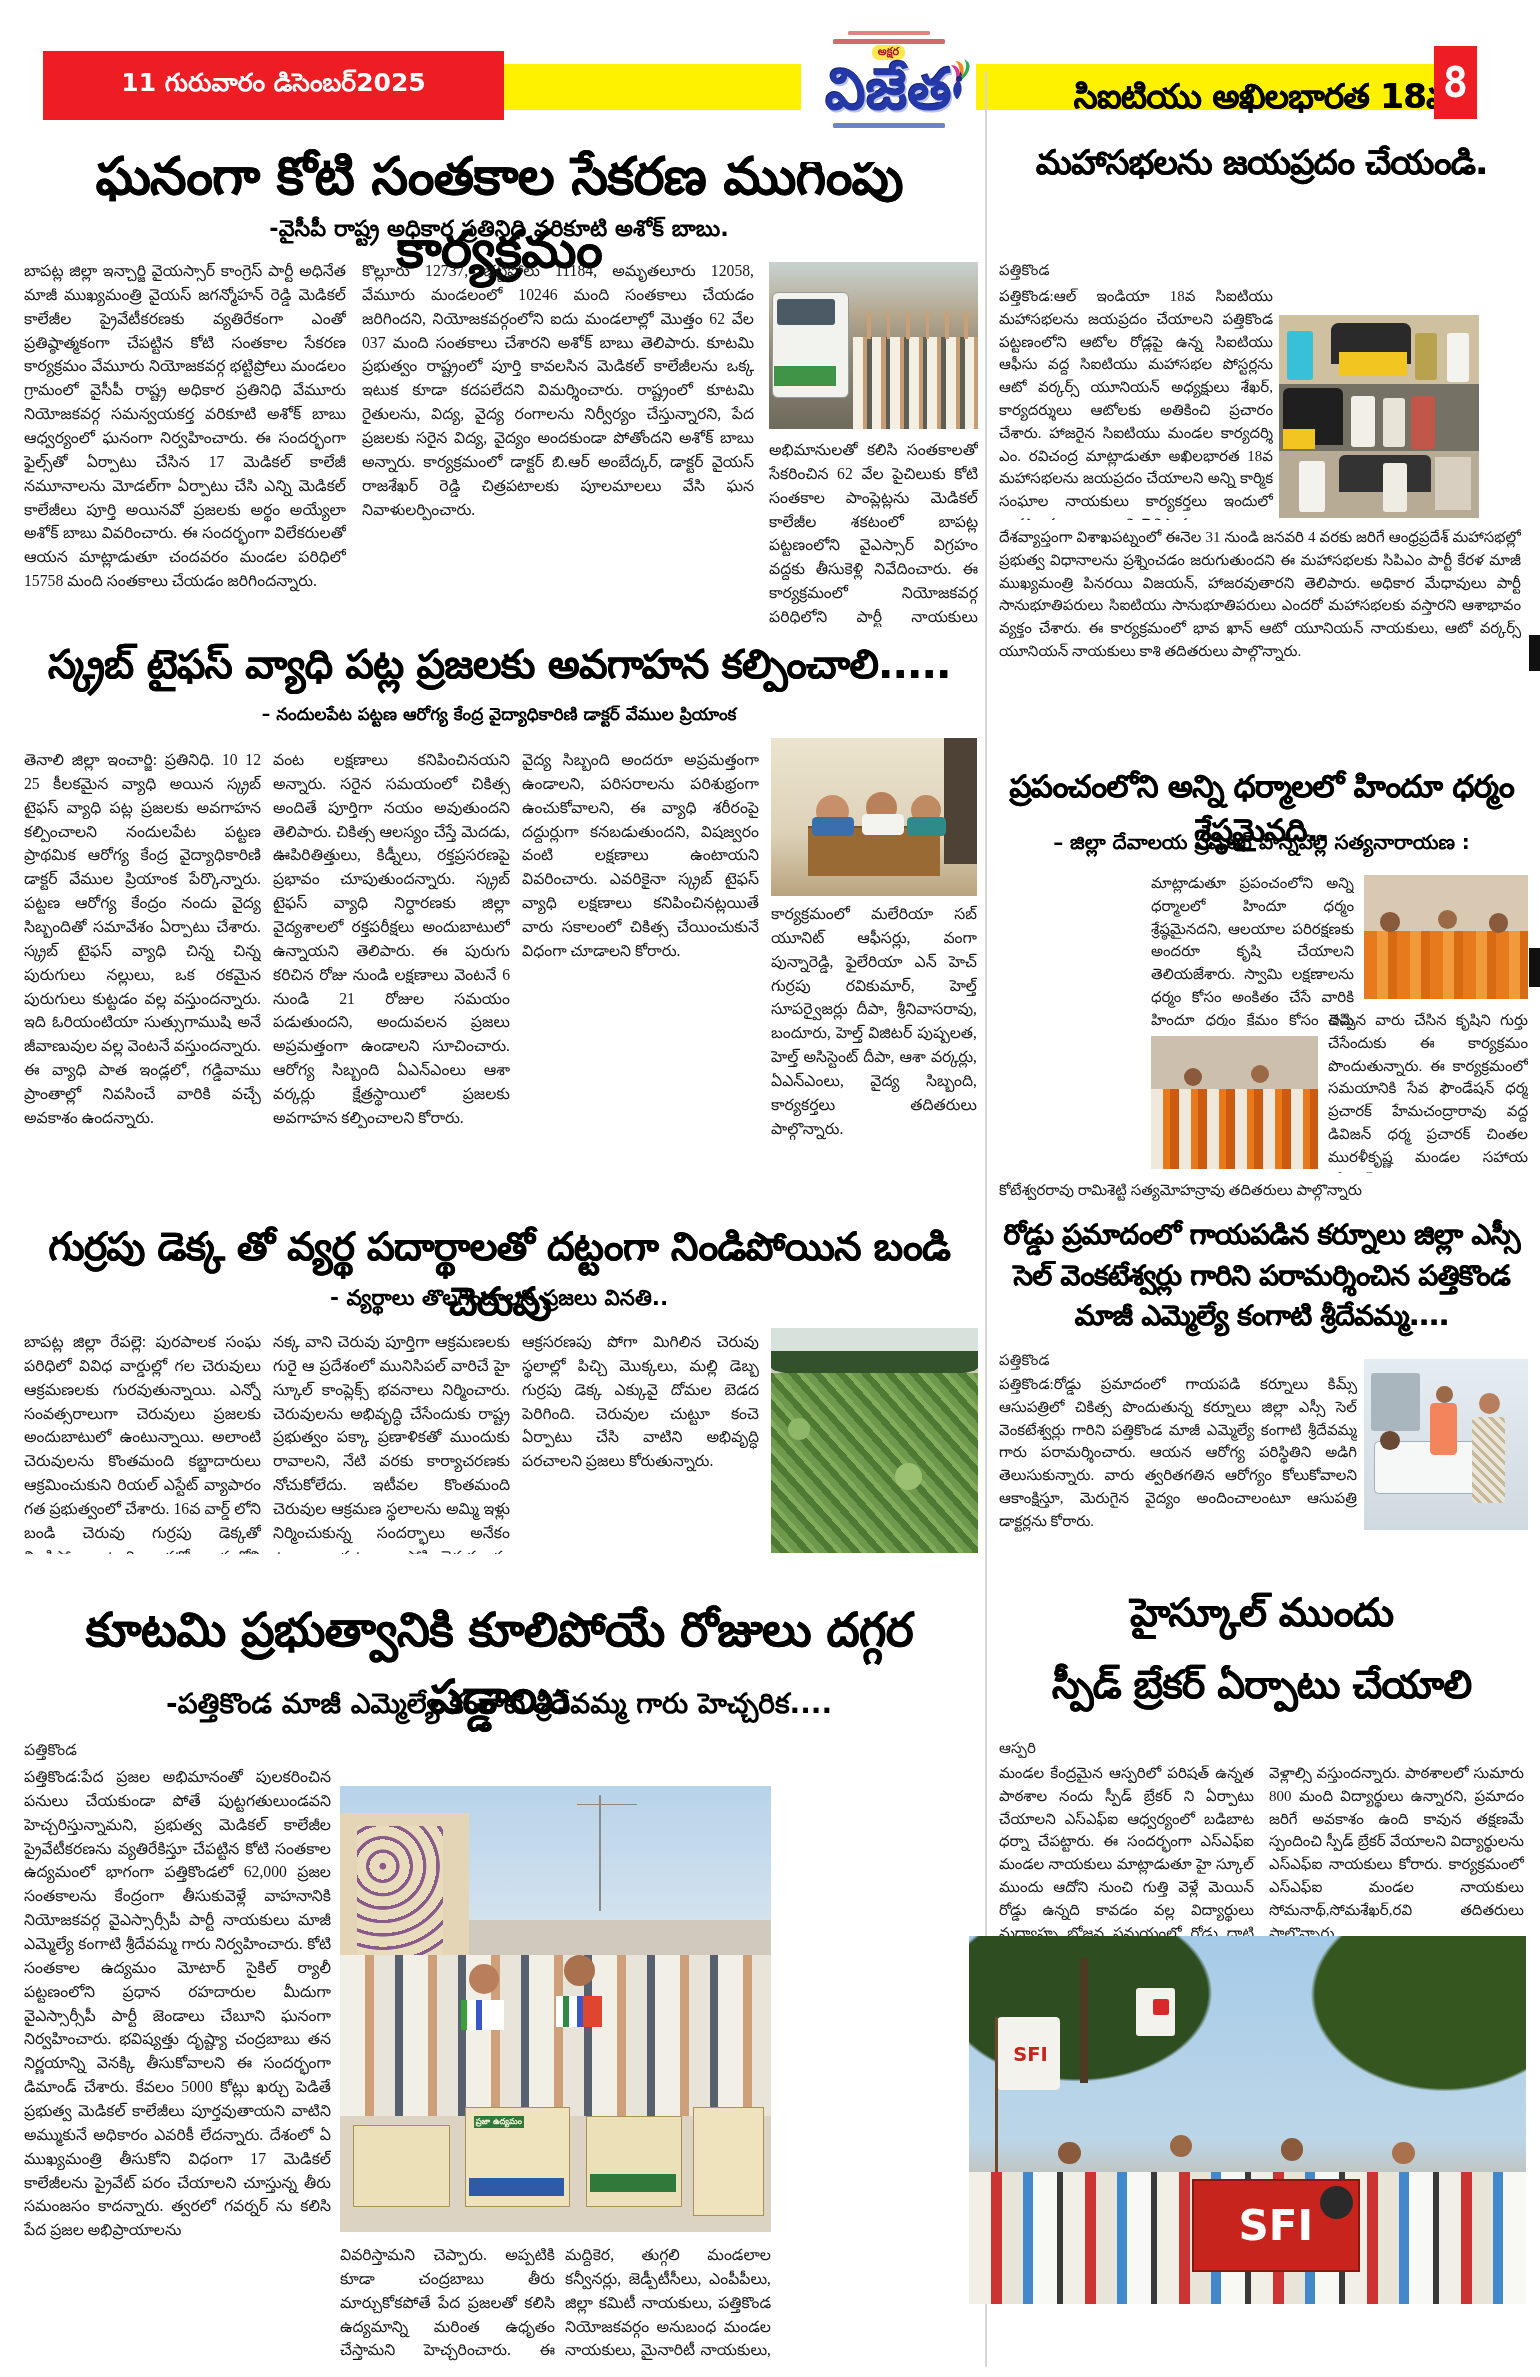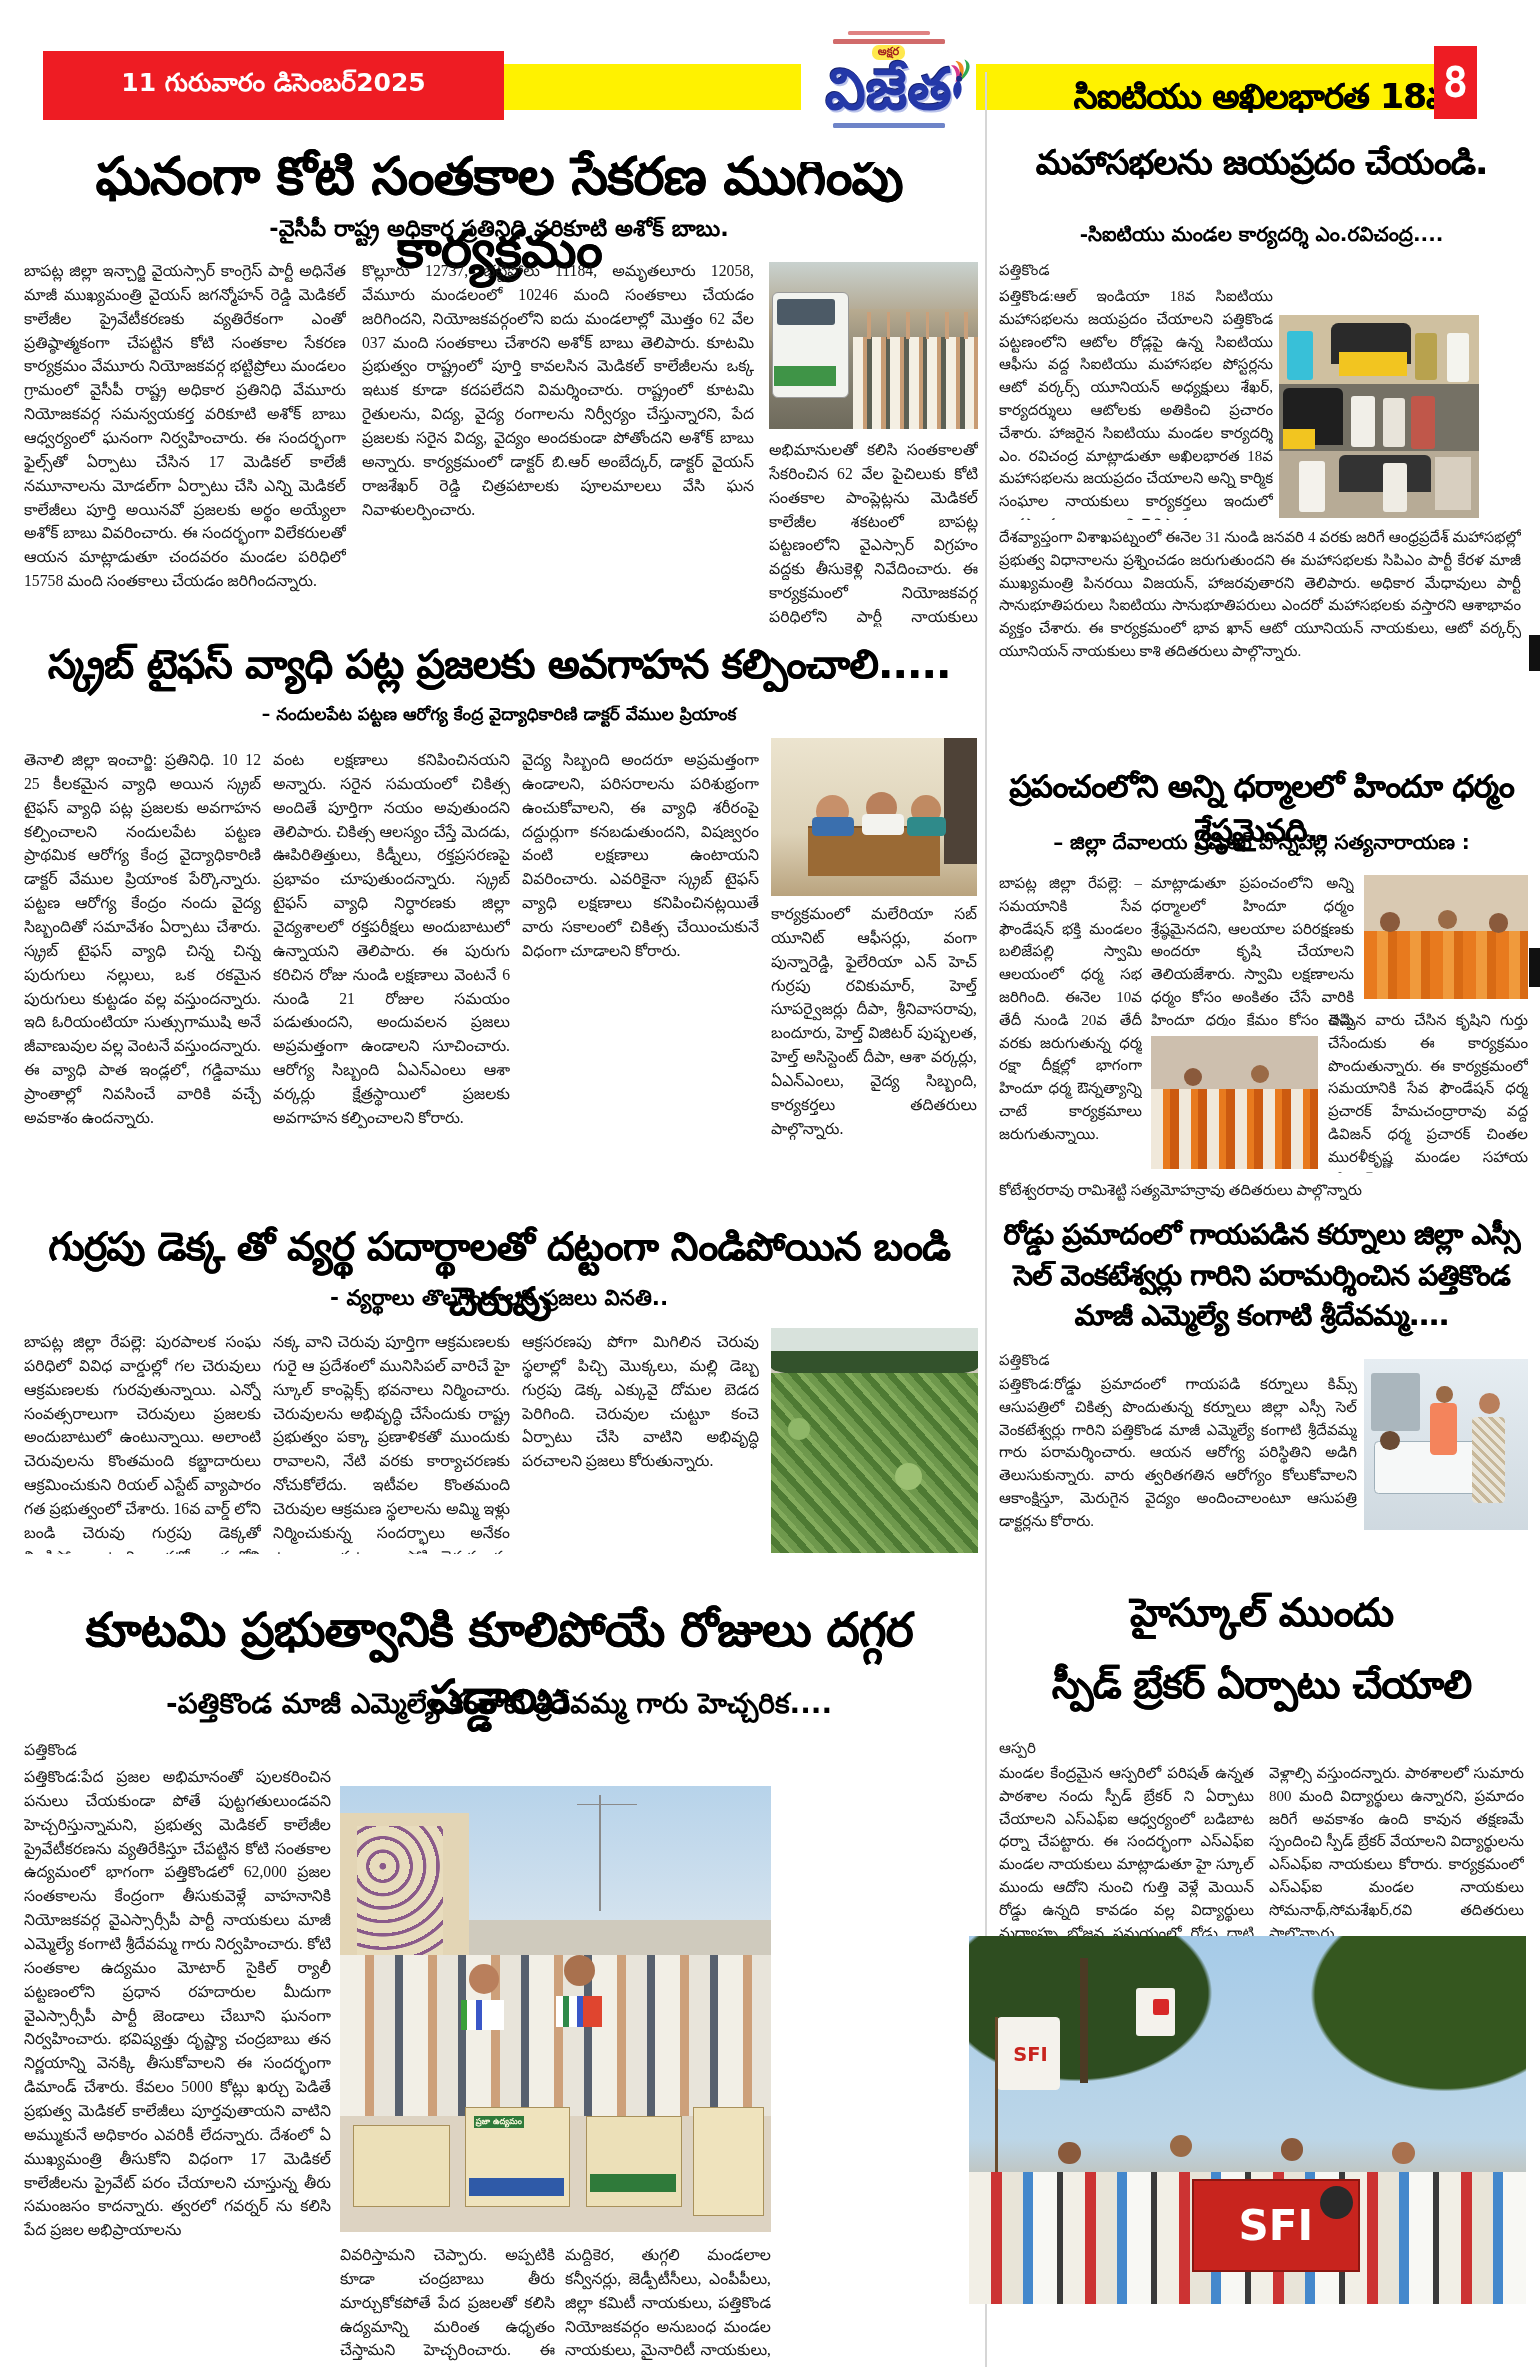--- a/index.html
+++ b/index.html
@@ -140,21 +140,20 @@
     <div class="s" style="left:57%;top:74%;width:22%;height:20%;background:#ece0b8;border:1.5px solid #a8905a;"></div>
     <div class="s" style="left:82%;top:72%;width:16%;height:24%;background:#efe3bd;border:1.5px solid #a8905a;"></div>
     <div class="s" style="left:30%;top:88%;width:22%;height:4%;background:#2f5aa8;"></div>
     <div class="s" style="left:58%;top:87%;width:20%;height:4%;background:#2f7a3a;"></div>
   </div>
   <div class="bodycol" style="left:340px;top:2243px;width:215px;height:122px;">వివరిస్తామని చెప్పారు. అప్పటికి కూడా చంద్రబాబు తీరు మార్చుకోకపోతే పేద ప్రజలతో కలిసి ఉద్యమాన్ని మరింత ఉధృతం చేస్తామని హెచ్చరించారు. ఈ కార్యక్రమంలో మాజీ ఎంపీపీ నాగరాజు గారు, రాష్ట్ర కమిటీ నాయకులు, పత్తికొండ,</div>
   <div class="bodycol" style="left:565px;top:2243px;width:206px;height:122px;">మద్దికెర, తుగ్గలి మండలాల కన్వీనర్లు, జెడ్పీటీసీలు, ఎంపీపీలు, జిల్లా కమిటీ నాయకులు, పత్తికొండ నియోజకవర్గం అనుబంధ మండల నాయకులు, మైనారిటీ నాయకులు, ఎంపీటీసీలు, వార్డు మెంబర్లు, కార్యకర్తలు పాల్గొన్నారు.</div>
 
   <div class="headline" style="left:995px;top:76px;width:533px;font-size:34px;">సిఐటియు అఖిలభారత 18వ</div>
   <div class="headline" style="left:995px;top:142px;width:533px;font-size:34px;">మహాసభలను జయప్రదం చేయండి.</div>
-  <div class="subhead" style="left:995px;top:222px;width:533px;font-size:20px;">-సిఐటియు మండల కార్యదర్శి ఎం.రవిచంద్ర....</div>
   <div class="dateline" style="left:999px;top:262px;font-size:15px;">పత్తికొండ</div>
   <div class="bodycol rbody" style="left:999px;top:285px;width:274px;height:235px;">పత్తికొండ:ఆల్ ఇండియా 18వ సిఐటియు మహాసభలను జయప్రదం చేయాలని పత్తికొండ పట్టణంలోని ఆటోల రోడ్లపై ఉన్న సిఐటియు ఆఫీసు వద్ద సిఐటియు మహాసభల పోస్టర్లను ఆటో వర్కర్స్ యూనియన్ అధ్యక్షులు శేఖర్, కార్యదర్శులు ఆటోలకు అతికించి ప్రచారం చేశారు. హాజరైన సిఐటియు మండల కార్యదర్శి ఎం. రవిచంద్ర మాట్లాడుతూ అఖిలభారత 18వ మహాసభలను జయప్రదం చేయాలని అన్ని కార్మిక సంఘాల నాయకులు కార్యకర్తలు ఇందులో భాగస్వాములు కావాలని తెలిపారు.</div>
   <div class="photo" style="left:1279px;top:315px;width:200px;height:203px;">
     <div class="s" style="left:0;top:0;width:100%;height:34%;background:#cfc0a0;"></div>
     <div class="s" style="left:26%;top:4%;width:40%;height:20%;background:#2a2a2a;border-radius:7.5px 7.5px 0 0;"></div>
     <div class="s" style="left:30%;top:18%;width:34%;height:12%;background:#f2c520;"></div>
     <div class="s" style="left:4%;top:8%;width:13%;height:24%;background:#38c0d8;border-radius:3px;"></div>
     <div class="s" style="left:68%;top:9%;width:11%;height:23%;background:#b8a24e;border-radius:3px;"></div>
     <div class="s" style="left:84%;top:9%;width:11%;height:24%;background:#f4f4ee;border-radius:3px;"></div>
     <div class="s" style="left:0;top:34%;width:100%;height:33%;background:#757165;"></div>
@@ -166,21 +165,20 @@
     <div class="s" style="left:0;top:67%;width:100%;height:33%;background:#b7ab96;"></div>
     <div class="s" style="left:30%;top:69%;width:46%;height:18%;background:#333;border-radius:6px 6px 0 0;"></div>
     <div class="s" style="left:10%;top:72%;width:13%;height:25%;background:#f4f2ec;border-radius:3px;"></div>
     <div class="s" style="left:52%;top:73%;width:12%;height:24%;background:#efece4;border-radius:3px;"></div>
     <div class="s" style="left:78%;top:70%;width:18%;height:26%;background:#d8cfc0;"></div>
   </div>
   <div class="bodycol rbody" style="left:999px;top:526px;width:522px;height:224px;">దేశవ్యాప్తంగా విశాఖపట్నంలో ఈనెల 31 నుండి జనవరి 4 వరకు జరిగే ఆంధ్రప్రదేశ్ మహాసభల్లో ప్రభుత్వ విధానాలను ప్రశ్నించడం జరుగుతుందని ఈ మహాసభలకు సిపిఎం పార్టీ కేరళ మాజీ ముఖ్యమంత్రి పినరయి విజయన్, హాజరవుతారని తెలిపారు. అధికార మేధావులు పార్టీ సానుభూతిపరులు సిఐటియు సానుభూతిపరులు ఎందరో మహాసభలకు వస్తారని ఆశాభావం వ్యక్తం చేశారు. ఈ కార్యక్రమంలో భావ ఖాన్ ఆటో యూనియన్ నాయకులు, ఆటో వర్కర్స్ యూనియన్ నాయకులు కాశి తదితరులు పాల్గొన్నారు.</div>
 
   <div class="headline" style="left:995px;top:768px;width:533px;font-size:31px;">ప్రపంచంలోని అన్ని ధర్మాలలో హిందూ ధర్మం శ్రేష్ఠమైనది..</div>
   <div class="subhead" style="left:995px;top:830px;width:533px;font-size:20px;">– జిల్లా దేవాలయ ప్రముఖ్ పొన్నపల్లి సత్యనారాయణ  :</div>
-  <div class="bodycol rbody" style="left:999px;top:872px;width:143px;height:300px;">బాపట్ల జిల్లా రేపల్లె: – సమయానికి సేవ ఫౌండేషన్ భక్తి మండలం బలిజేపల్లి స్వామి ఆలయంలో ధర్మ సభ జరిగింది. ఈనెల 10వ తేదీ నుండి 20వ తేదీ వరకు జరుగుతున్న ధర్మ రక్షా దీక్షల్లో భాగంగా హిందూ ధర్మ ఔన్నత్యాన్ని చాటే కార్యక్రమాలు జరుగుతున్నాయి.</div>
   <div class="bodycol rbody" style="left:1151px;top:872px;width:203px;height:154px;">మాట్లాడుతూ ప్రపంచంలోని అన్ని ధర్మాలలో హిందూ ధర్మం శ్రేష్ఠమైనదని, ఆలయాల పరిరక్షణకు అందరూ కృషి చేయాలని తెలియజేశారు. స్వామి లక్షణాలను ధర్మం కోసం అంకితం చేసే వారికి హిందూ ధర్మం క్షేమం కోసం కృషి చేయాలన్నారు.</div>
   <div class="photo" style="left:1364px;top:875px;width:164px;height:124px;">
     <div class="s" style="left:0;top:0;width:100%;height:45%;background:#d9c9b2;"></div>
     <div class="s" style="left:0;top:45%;width:100%;height:55%;background:repeating-linear-gradient(90deg,#e87a1e 0 13.4px,#f09a3c 13.4px 24px,#d86a14 24px 33px);"></div>
     <div class="s" style="left:10%;top:30%;width:19.4px;height:19.4px;border-radius:50%;background:#8a5a3c;"></div>
     <div class="s" style="left:45%;top:28%;width:19.4px;height:19.4px;border-radius:50%;background:#9a6a46;"></div>
     <div class="s" style="left:76%;top:31%;width:19.4px;height:19.4px;border-radius:50%;background:#8a5a3c;"></div>
   </div>
   <div class="photo" style="left:1151px;top:1036px;width:167px;height:133px;">
     <div class="s" style="left:0;top:0;width:100%;height:40%;background:#cdbfae;"></div>

